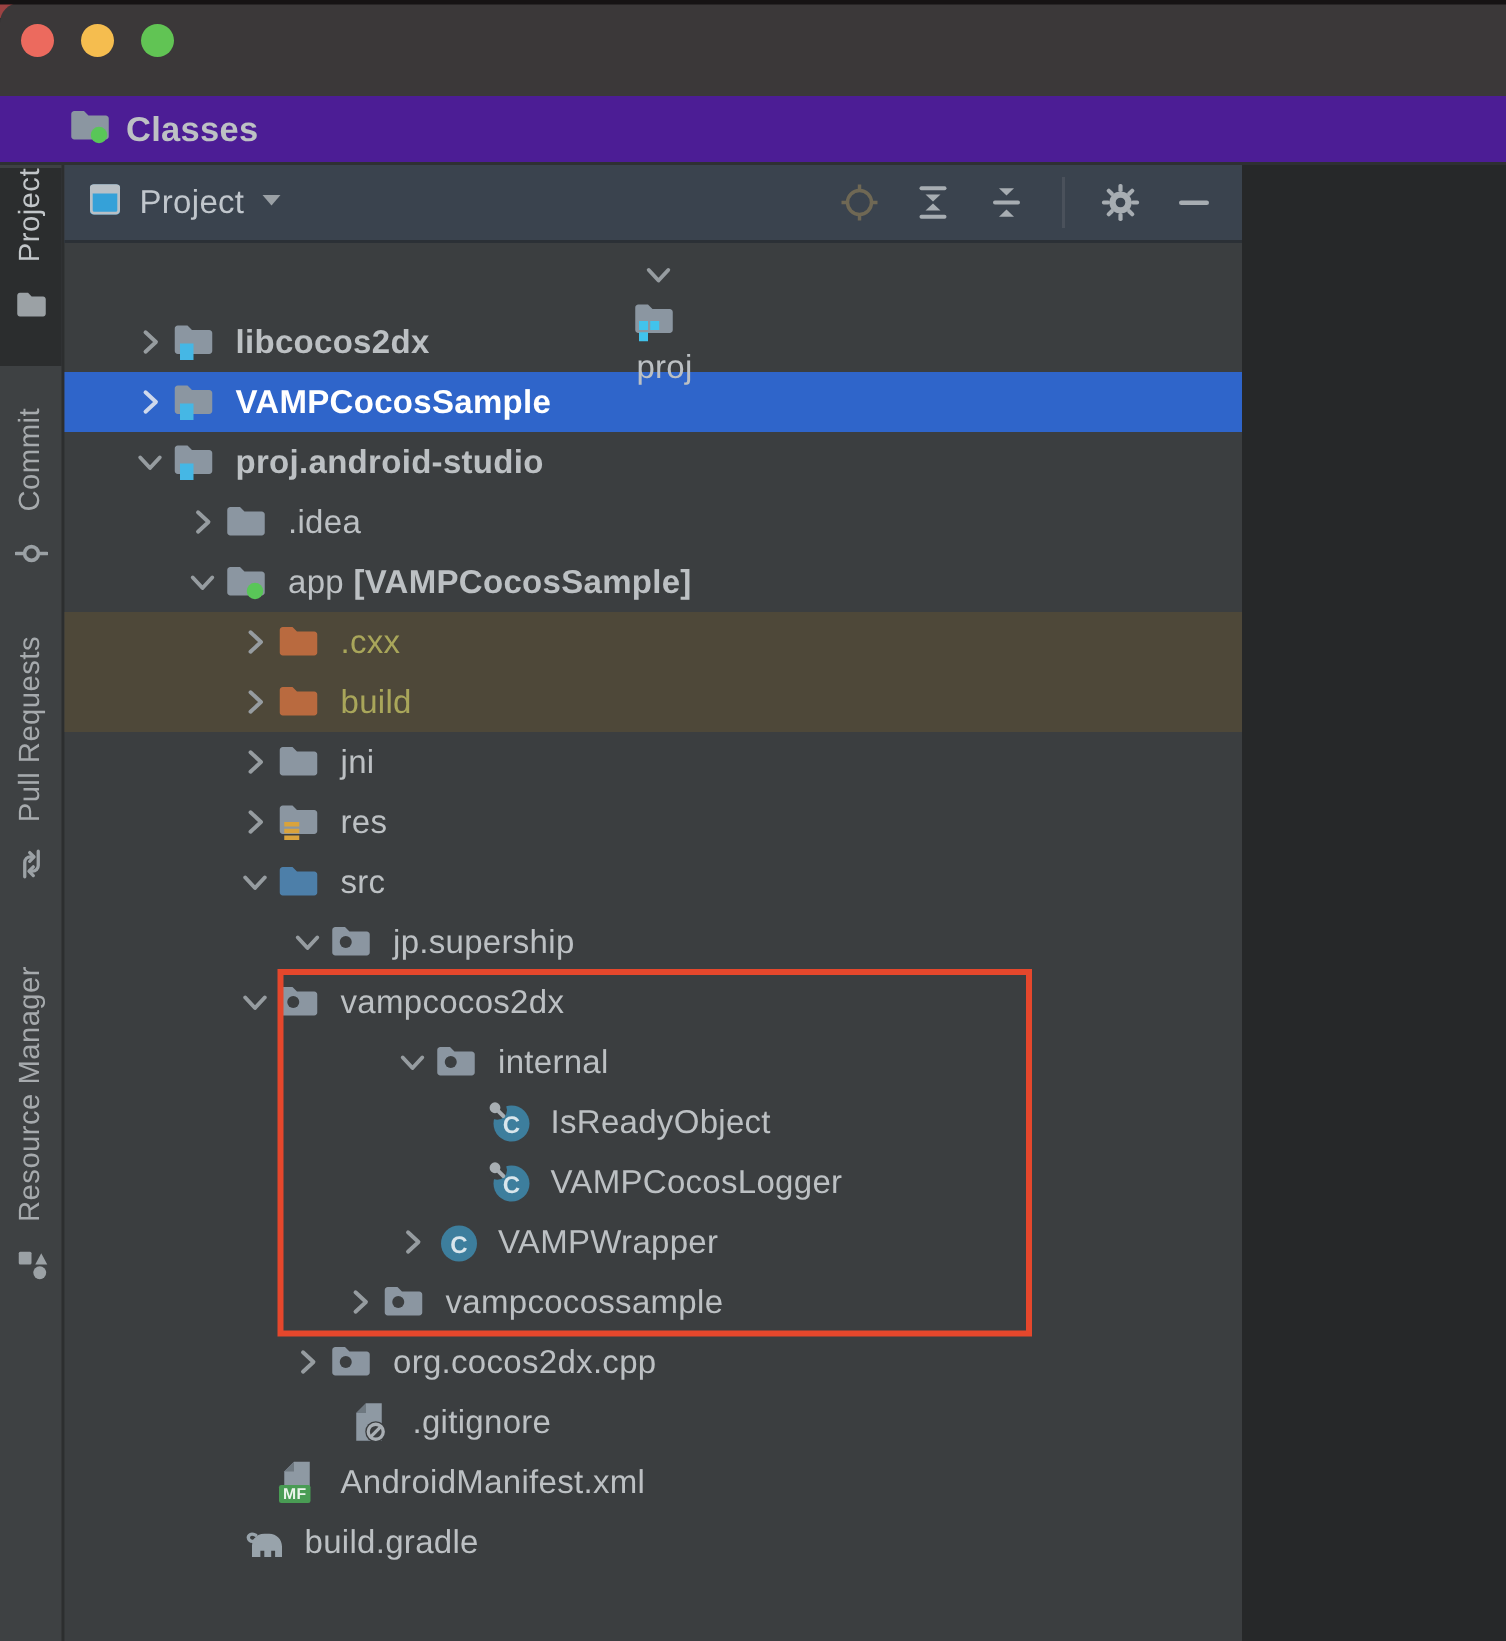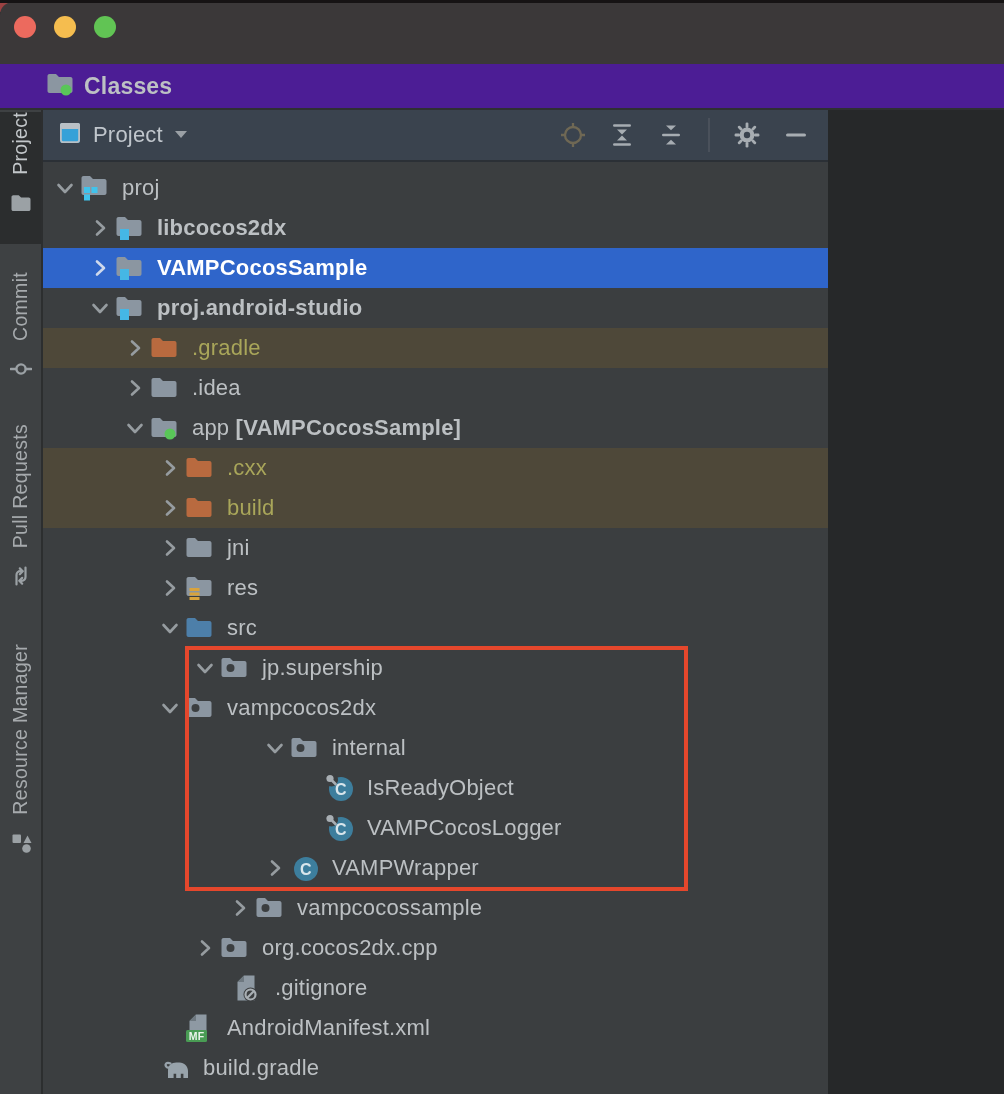--- a/index.html
+++ b/index.html
@@ -195,21 +195,21 @@
             </svg>
           </div>
           <div class="tb-btn">
             <svg width="26" height="26" viewBox="0 0 26 26">
               <rect x="3" y="11.6" width="20" height="3" rx="1.5" fill="#a7adb2"></rect>
             </svg>
           </div>
         </div>
     </div>
     <div class="tree" id="tree">
-        <div class="row" style="padding-left: 7px;">
+        <div class="row" style="padding-left: 7px; flex-direction: column;">
           <span class="chev">
             <svg width="26" height="26" viewBox="0 0 26 26">
               <path d="M6.5 10 L13 17 L19.5 10" stroke="#969ca0" stroke-width="2.6" fill="none" stroke-linecap="round" stroke-linejoin="round"></path>
             </svg>
           </span>
           <span class="ric">
             <svg width="28" height="30" viewBox="0 0 28 30">
               <path d="M1.5 5 C1.5 3.9 2.4 3 3.5 3 H10 L13 6 H24.5 C25.6 6 26.5 6.9 26.5 8 V20 C26.5 21.1 25.6 22 24.5 22 H3.5 C2.4 22 1.5 21.1 1.5 20 Z" fill="#8b96a1"></path>
               <rect x="4" y="14" width="6" height="6" fill="#41c3ec"></rect>
               <rect x="11.5" y="14" width="6" height="6" fill="#41c3ec"></rect>
@@ -252,33 +252,20 @@
               <path d="M6.5 10 L13 17 L19.5 10" stroke="#969ca0" stroke-width="2.6" fill="none" stroke-linecap="round" stroke-linejoin="round"></path>
             </svg>
           </span>
           <span class="ric">
             <svg width="28" height="28" viewBox="0 0 28 28">
               <path d="M1.5 5 C1.5 3.9 2.4 3 3.5 3 H10 L13 6 H24.5 C25.6 6 26.5 6.9 26.5 8 V20 C26.5 21.1 25.6 22 24.5 22 H3.5 C2.4 22 1.5 21.1 1.5 20 Z" fill="#8b96a1"></path>
               <rect x="5" y="15" width="9" height="11" fill="#45b7e5"></rect>
             </svg>
           </span>
           <span class="lbl">proj.android-studio</span>
-        </div>
-        <div class="row excluded" style="padding-left: 77px;">
-          <span class="chev">
-            <svg width="26" height="26" viewBox="0 0 26 26">
-              <path d="M10 6.5 L17 13 L10 19.5" stroke="#969ca0" stroke-width="2.6" fill="none" stroke-linecap="round" stroke-linejoin="round"></path>
-            </svg>
-          </span>
-          <span class="ric">
-            <svg width="28" height="26" viewBox="0 0 28 26">
-              <path d="M1.5 5 C1.5 3.9 2.4 3 3.5 3 H10 L13 6 H24.5 C25.6 6 26.5 6.9 26.5 8 V20 C26.5 21.1 25.6 22 24.5 22 H3.5 C2.4 22 1.5 21.1 1.5 20 Z" fill="#b96a3f"></path>
-            </svg>
-          </span>
-          <span class="lbl">.gradle</span>
         </div>
         <div class="row" style="padding-left: 77px;">
           <span class="chev">
             <svg width="26" height="26" viewBox="0 0 26 26">
               <path d="M10 6.5 L17 13 L10 19.5" stroke="#969ca0" stroke-width="2.6" fill="none" stroke-linecap="round" stroke-linejoin="round"></path>
             </svg>
           </span>
           <span class="ric">
             <svg width="28" height="26" viewBox="0 0 28 26">
               <path d="M1.5 5 C1.5 3.9 2.4 3 3.5 3 H10 L13 6 H24.5 C25.6 6 26.5 6.9 26.5 8 V20 C26.5 21.1 25.6 22 24.5 22 H3.5 C2.4 22 1.5 21.1 1.5 20 Z" fill="#8b96a1"></path>

